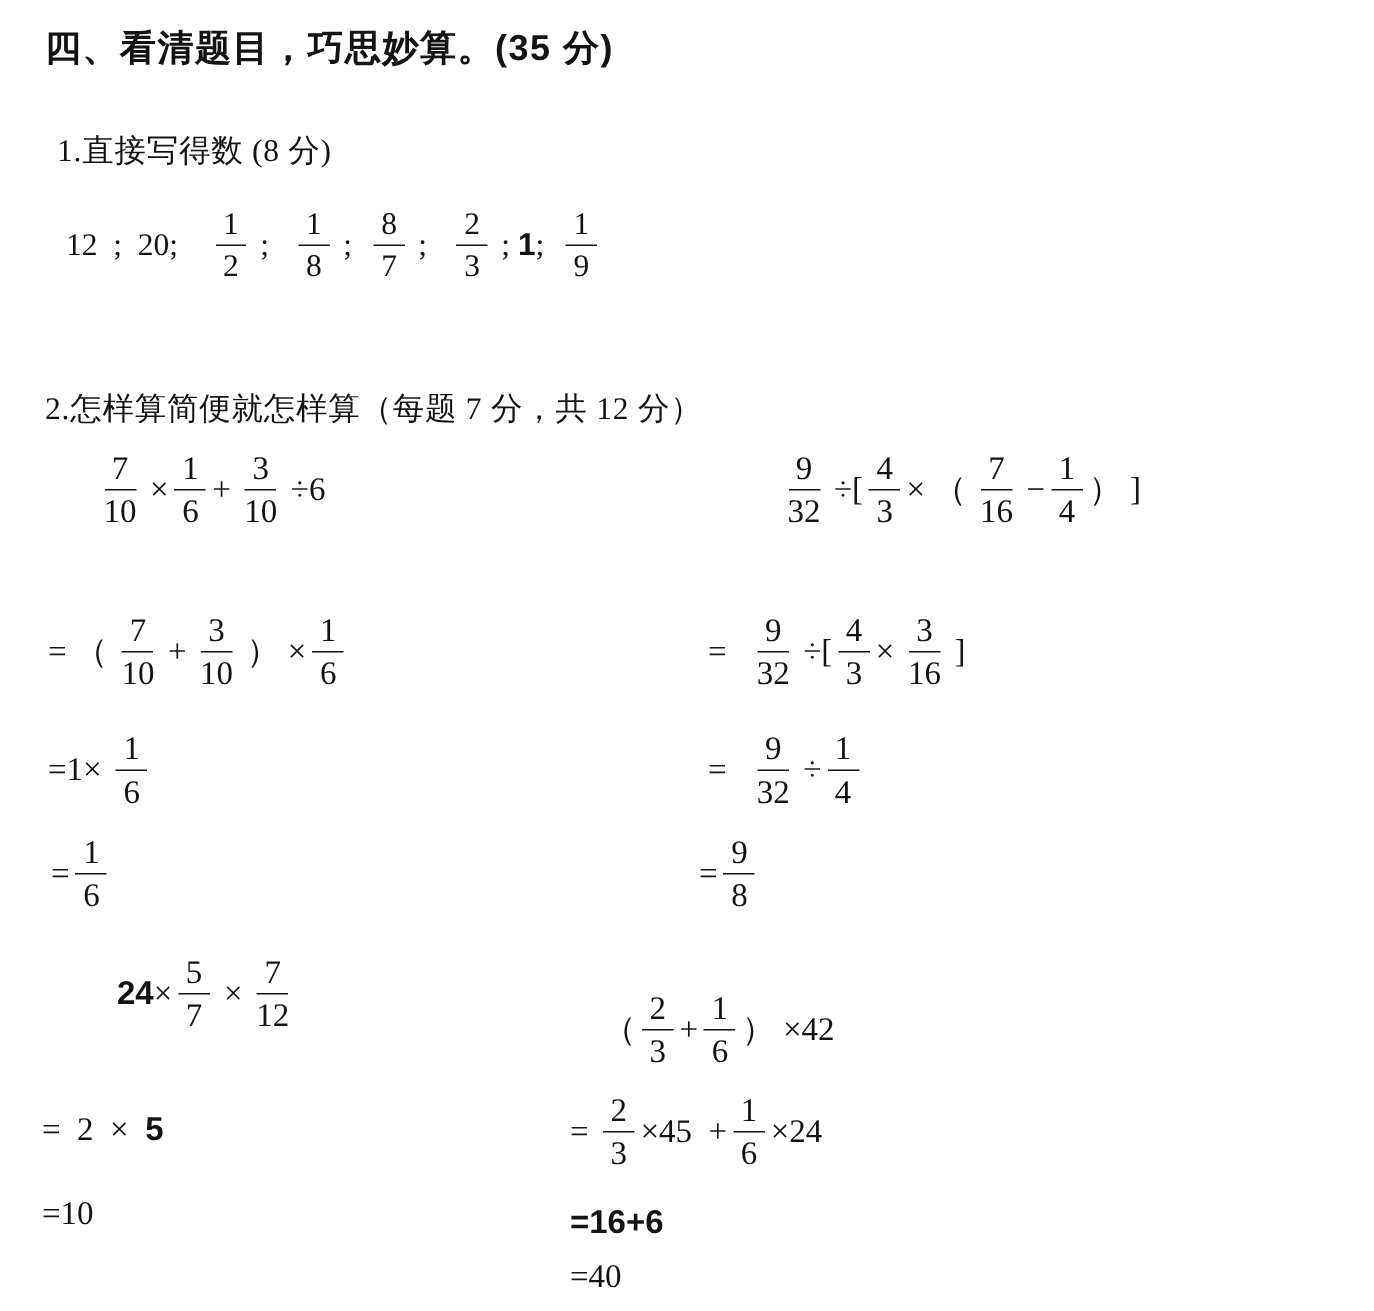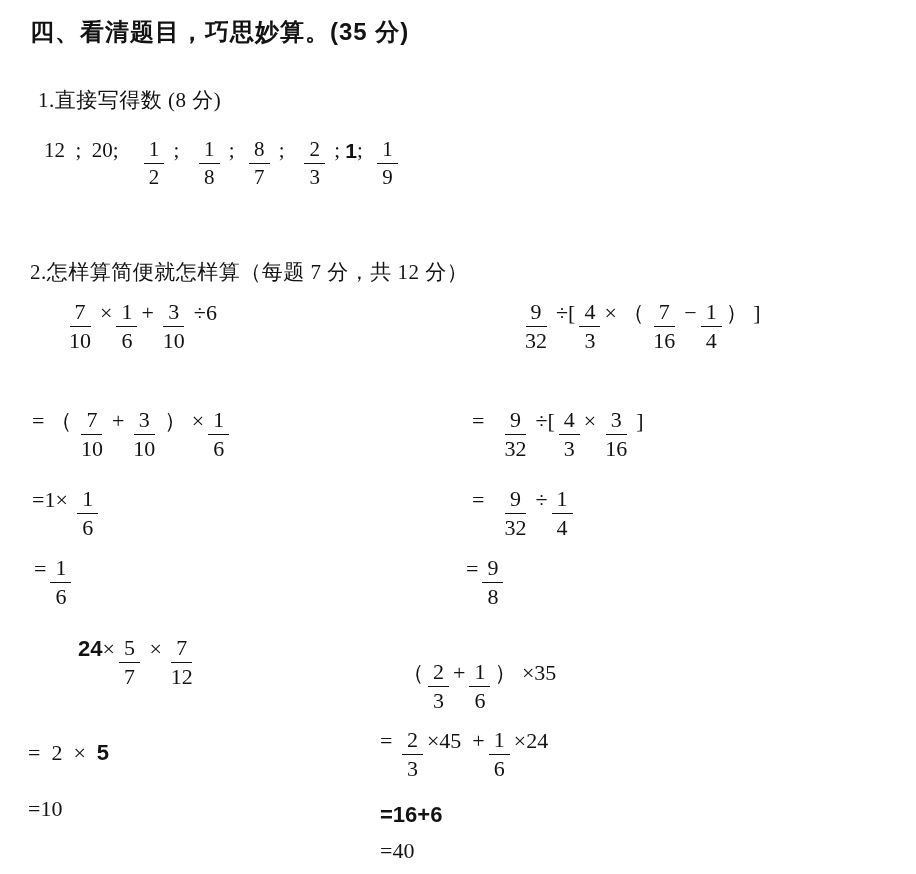--- a/index.html
+++ b/index.html
@@ -9,21 +9,21 @@
     font-family:"Liberation Serif", serif;
     overflow:hidden;
   }
   .abs { position:absolute; }
   .title {
     font-family:"Liberation Sans", "DejaVu Sans", sans-serif;
     font-weight:700; font-size:24px; letter-spacing:1px;
   }
   .heading { font-size:21px; letter-spacing:0.5px; }
   .math {
-    display:flex; 
+    display:flex; align-items:center;
     font-size:22px; line-height:1.2;
   }
   .math span { white-space:pre; }
   .math .tx { display:inline-block; }
   .frac {
     display:inline-flex; flex-direction:column; align-items:center;
     margin:0 4px; line-height:1.08; font-size:22px;
   }
   .frac .num { padding:0 5px 2px 5px; border-bottom:1.7px solid #131313; }
   .frac .den { padding:2px 5px 0 5px; }
@@ -126,21 +126,21 @@
   </div>
 <div class="abs math" style="left:28px; top:796px;">
     <span class="tx">=10</span>
   </div>
 
 <div class="abs math" style="left:402px; top:660px;">
     <span class="tx">（</span>
     <span class="frac"><span class="num">2</span><span class="den">3</span></span>
     <span class="tx">+</span>
     <span class="frac"><span class="num">1</span><span class="den">6</span></span>
-    <span class="tx">） ×35</span>
+    <span class="tx">） ×42</span>
   </div>
 <div class="abs math" style="left:380px; top:728px;">
     <span class="tx">= </span>
     <span class="frac"><span class="num">2</span><span class="den">3</span></span>
     <span class="tx">×45  +</span>
     <span class="frac"><span class="num">1</span><span class="den">6</span></span>
     <span class="tx">×24</span>
   </div>
 <div class="abs math" style="left:380px; top:802px;">
     <span class="tx bold-ans">=16+6</span>

